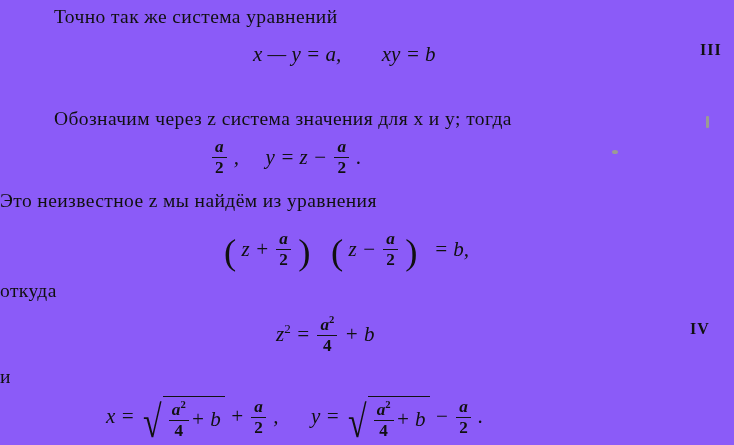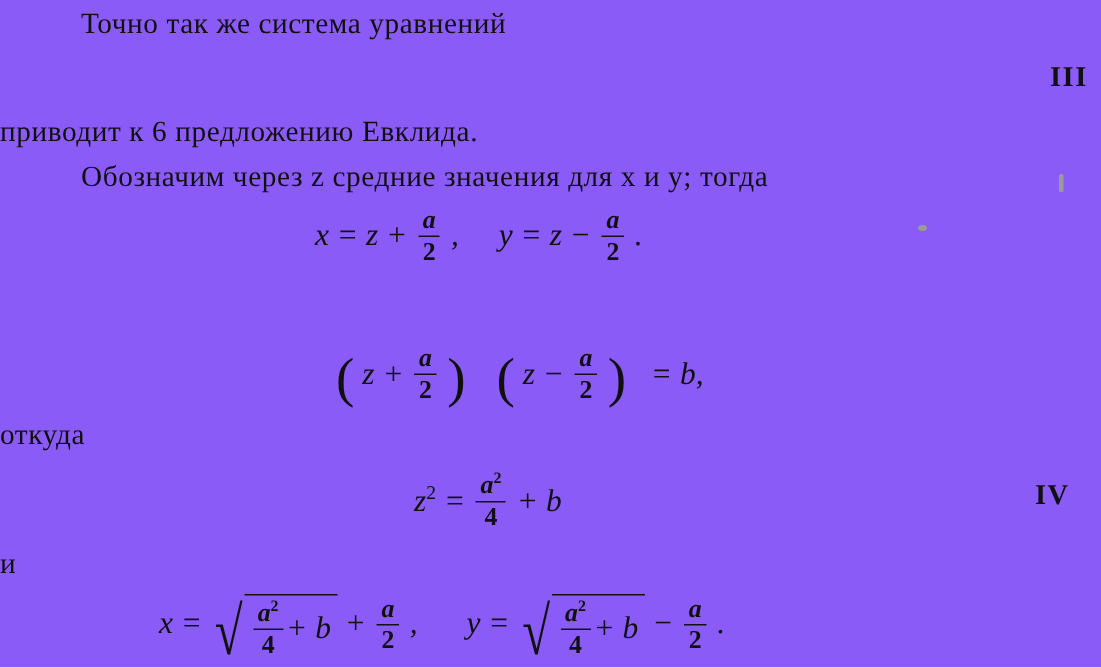--- a/index.html
+++ b/index.html
@@ -30,21 +30,21 @@
   .text {
     font-size: 19.5px;
     letter-spacing: 0.4px;
   }
   .math {
     font-size: 21px;
     font-style: italic;
     font-family: "Liberation Serif", serif;
   }
   .eqnum {
-    font-size: 19px;
+    font-size: 16px;
     font-weight: bold;
     font-style: normal;
     letter-spacing: 1px;
   }
   
   .frac {
     display: inline-block;
     vertical-align: -0.55em;
     text-align: center;
     line-height: 1.05;
@@ -104,47 +104,51 @@
     border-radius: 50%;
   }
 </style>
 </head>
 <body>
 
 <div class="page">
 
   <div class="line text" style="left:54px; top:6px;">Точно так же система уравнений</div>
 
+  <div class="line math" style="left:253px; top:42px;">
+    <span>x — y = a,</span>
+    <span style="display:inline-block; width:30px;"></span>
+    <span>xy = b</span>
+  </div>
   <div class="line eqnum" style="left:700px; top:41px;">III</div>
 
-  <div class="line text" style="left:0px; top:78px;">приводит к 6 предложению Евклида.</div>
 
   <div class="line text" style="left:54px; top:108px;">
-    <span>Обозначим через z средние значения для x и y; тогда</span>
+    <span>Обозначим через z система значения для x и y; тогда</span>
   </div>
 
   <div class="line math" style="left:210px; top:138px;">
-    <span>x = z +</span>
     <span class="frac">
       <span class="num">a</span>
       <span class="den">2</span>
     </span>
     <span>,</span>
     <span style="display:inline-block; width:16px;"></span>
     <span>y = z −</span>
     <span class="frac">
       <span class="num">a</span>
       <span class="den">2</span>
     </span>
     <span>.</span>
   </div>
 
   <div class="speck" style="left:612px; top:150px; width:6px; height:4px;"></div>
   <div class="speck" style="left:706px; top:116px; width:3px; height:12px; border-radius:1px;"></div>
 
+  <div class="line text" style="left:0px; top:190px;">Это неизвестное z мы найдём из уравнения</div>
 
   <div class="line math" style="left:224px; top:230px;">
     <span class="paren">(</span>
     <span>z +</span>
     <span class="frac">
       <span class="num">a</span>
       <span class="den">2</span>
     </span>
     <span class="paren">)</span>
     <span style="display:inline-block; width:10px;"></span>

